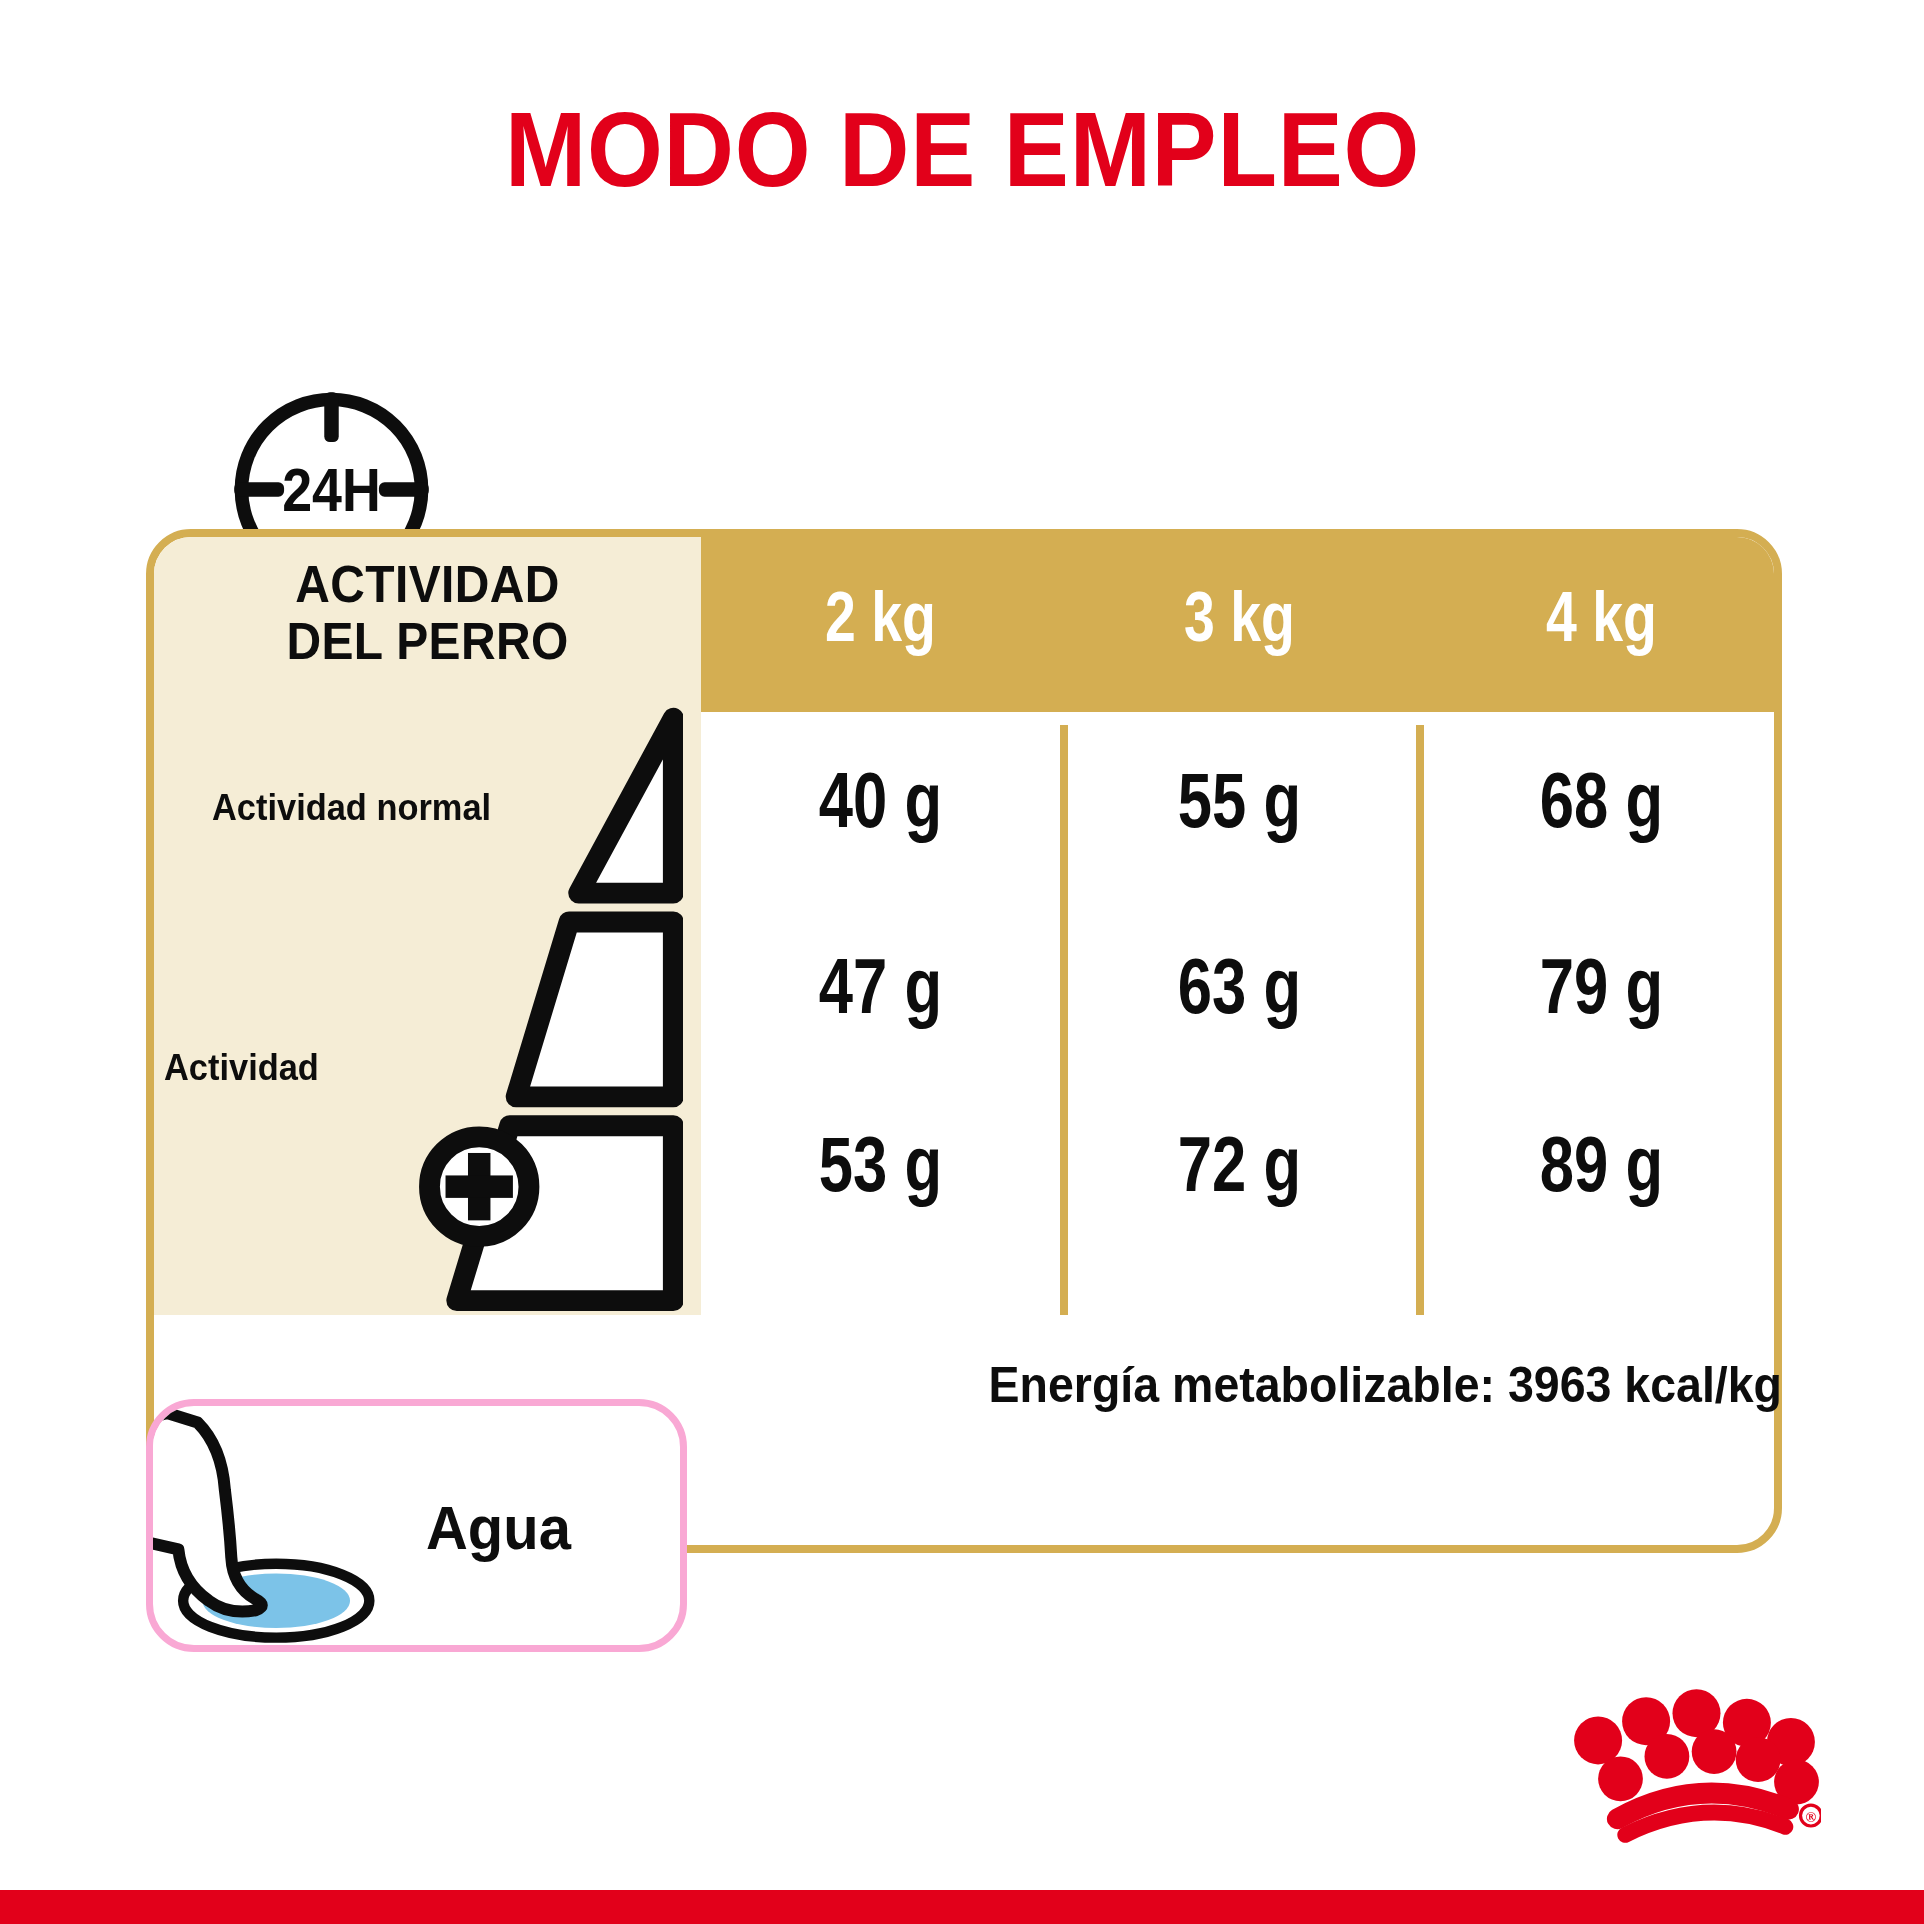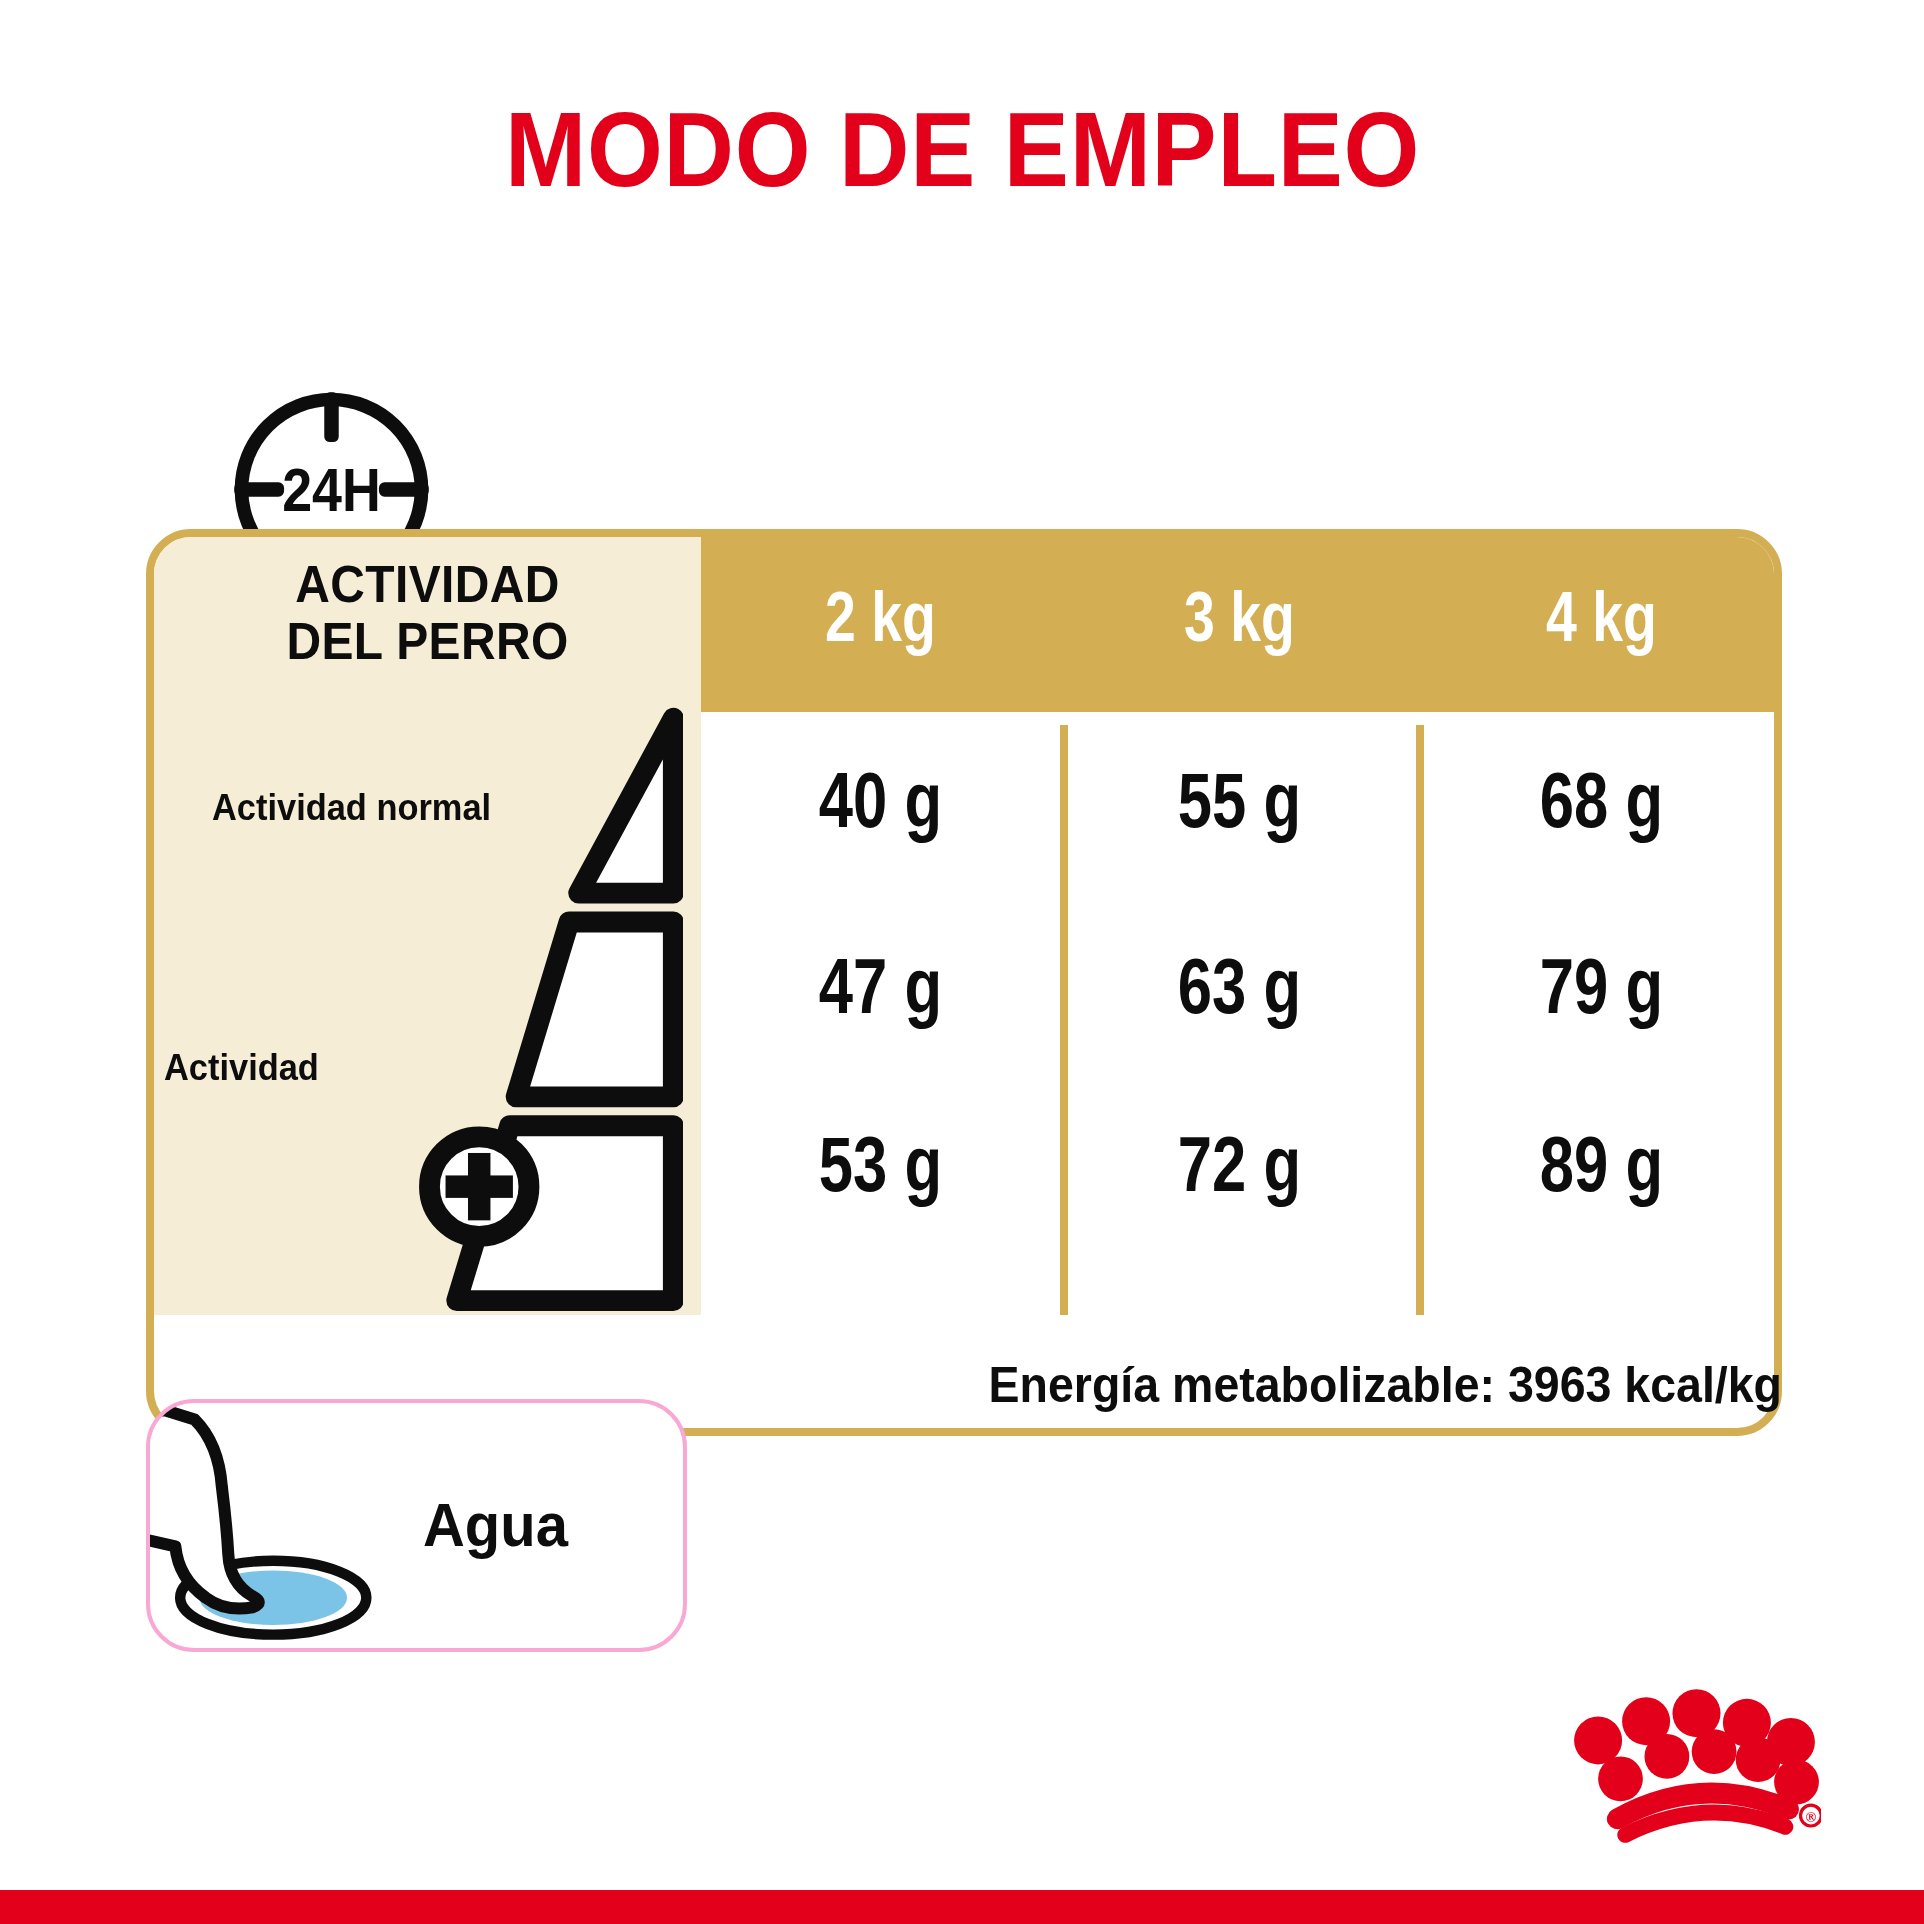--- a/index.html
+++ b/index.html
@@ -42,21 +42,21 @@
     height: 217px;
   }
   #clock-badge svg { display:block; width:217px; height:217px; }
 
   
   #feeding-table {
     position: absolute;
     left: 146px;
     top: 529px;
     width: 1636px;
-    height: 907px;
+    height: 1024px;
     box-sizing: border-box;
     border: 8px solid #D4AE52;
     border-radius: 45px;
     background: #ffffff;
     overflow: hidden;
   }
   .tbl-left-col {
     position: absolute;
     left: 0; top: 0;
     width: 547px;
@@ -169,21 +169,21 @@
   }
 
   
   #water-box {
     position: absolute;
     left: 146px;
     top: 1399px;
     width: 541px;
     height: 253px;
     box-sizing: border-box;
-    border: 4px solid #f9a8d4;
+    border: 7px solid #f9a8d4;
     border-radius: 48px;
     background: #ffffff;
     overflow: hidden;
   }
   #water-icon {
     position: absolute;
     left: -17.6px;
     top: -6.4px;
     width: 321px;
     height: 257px;

